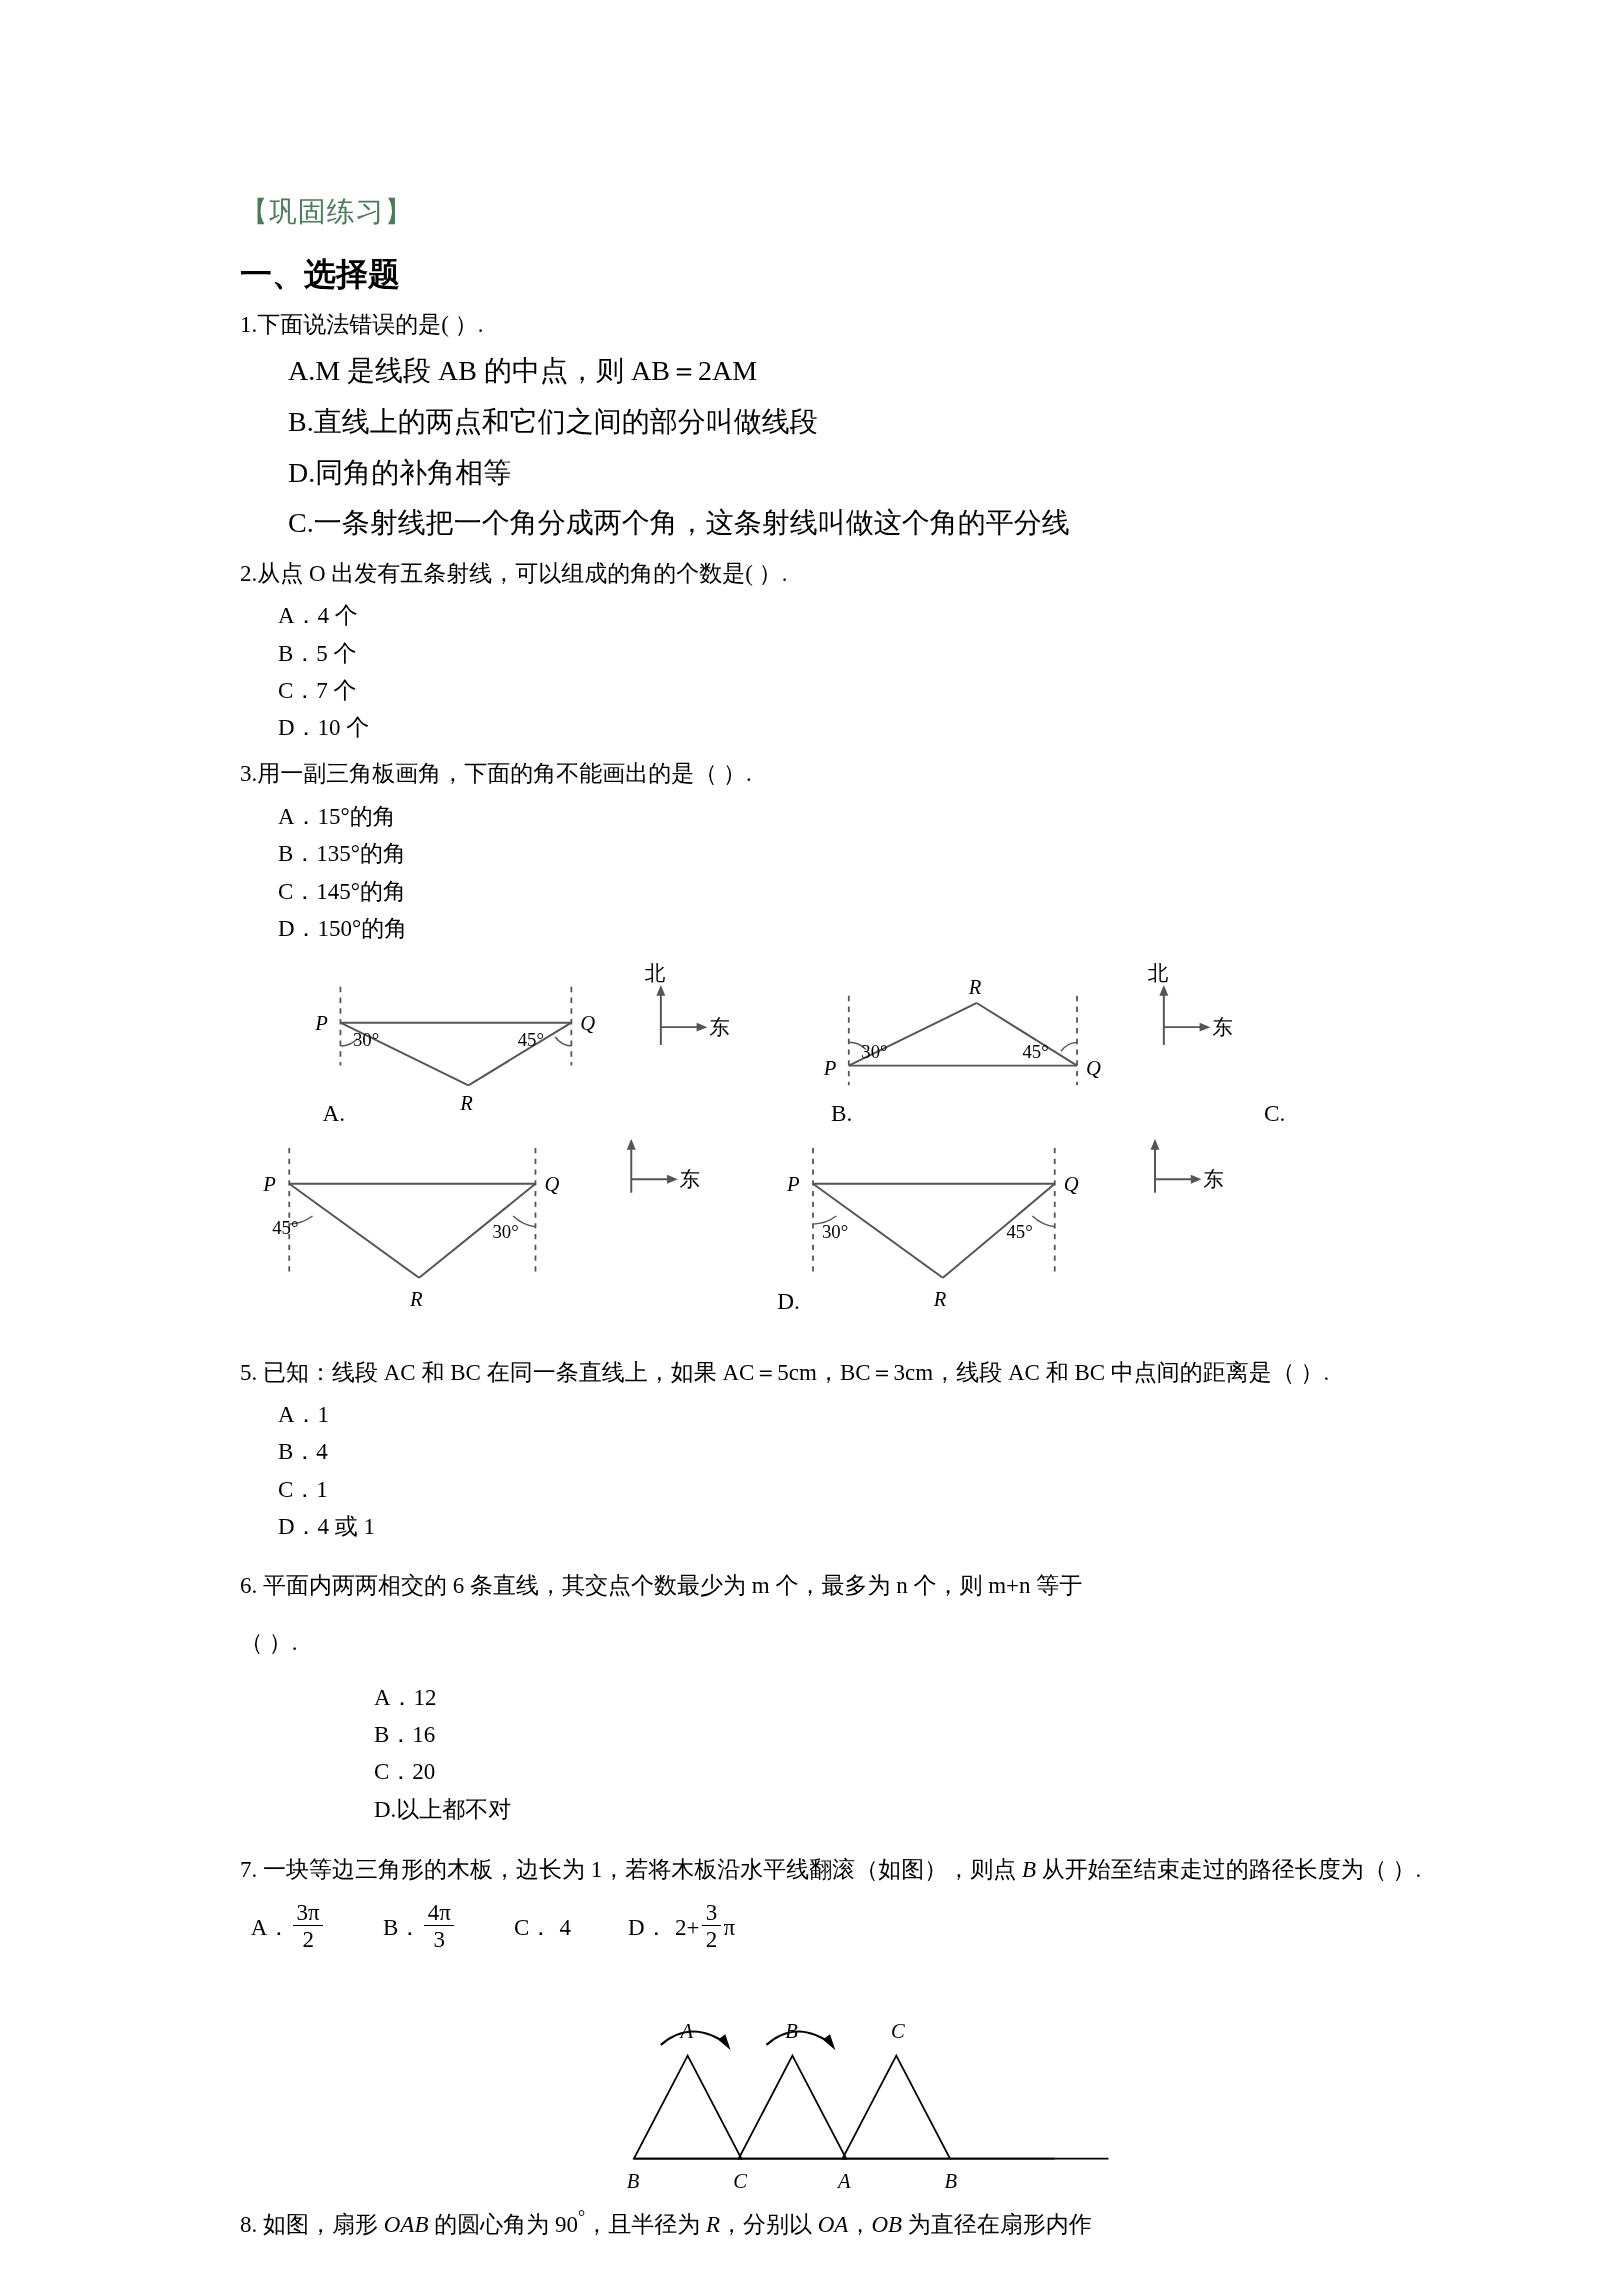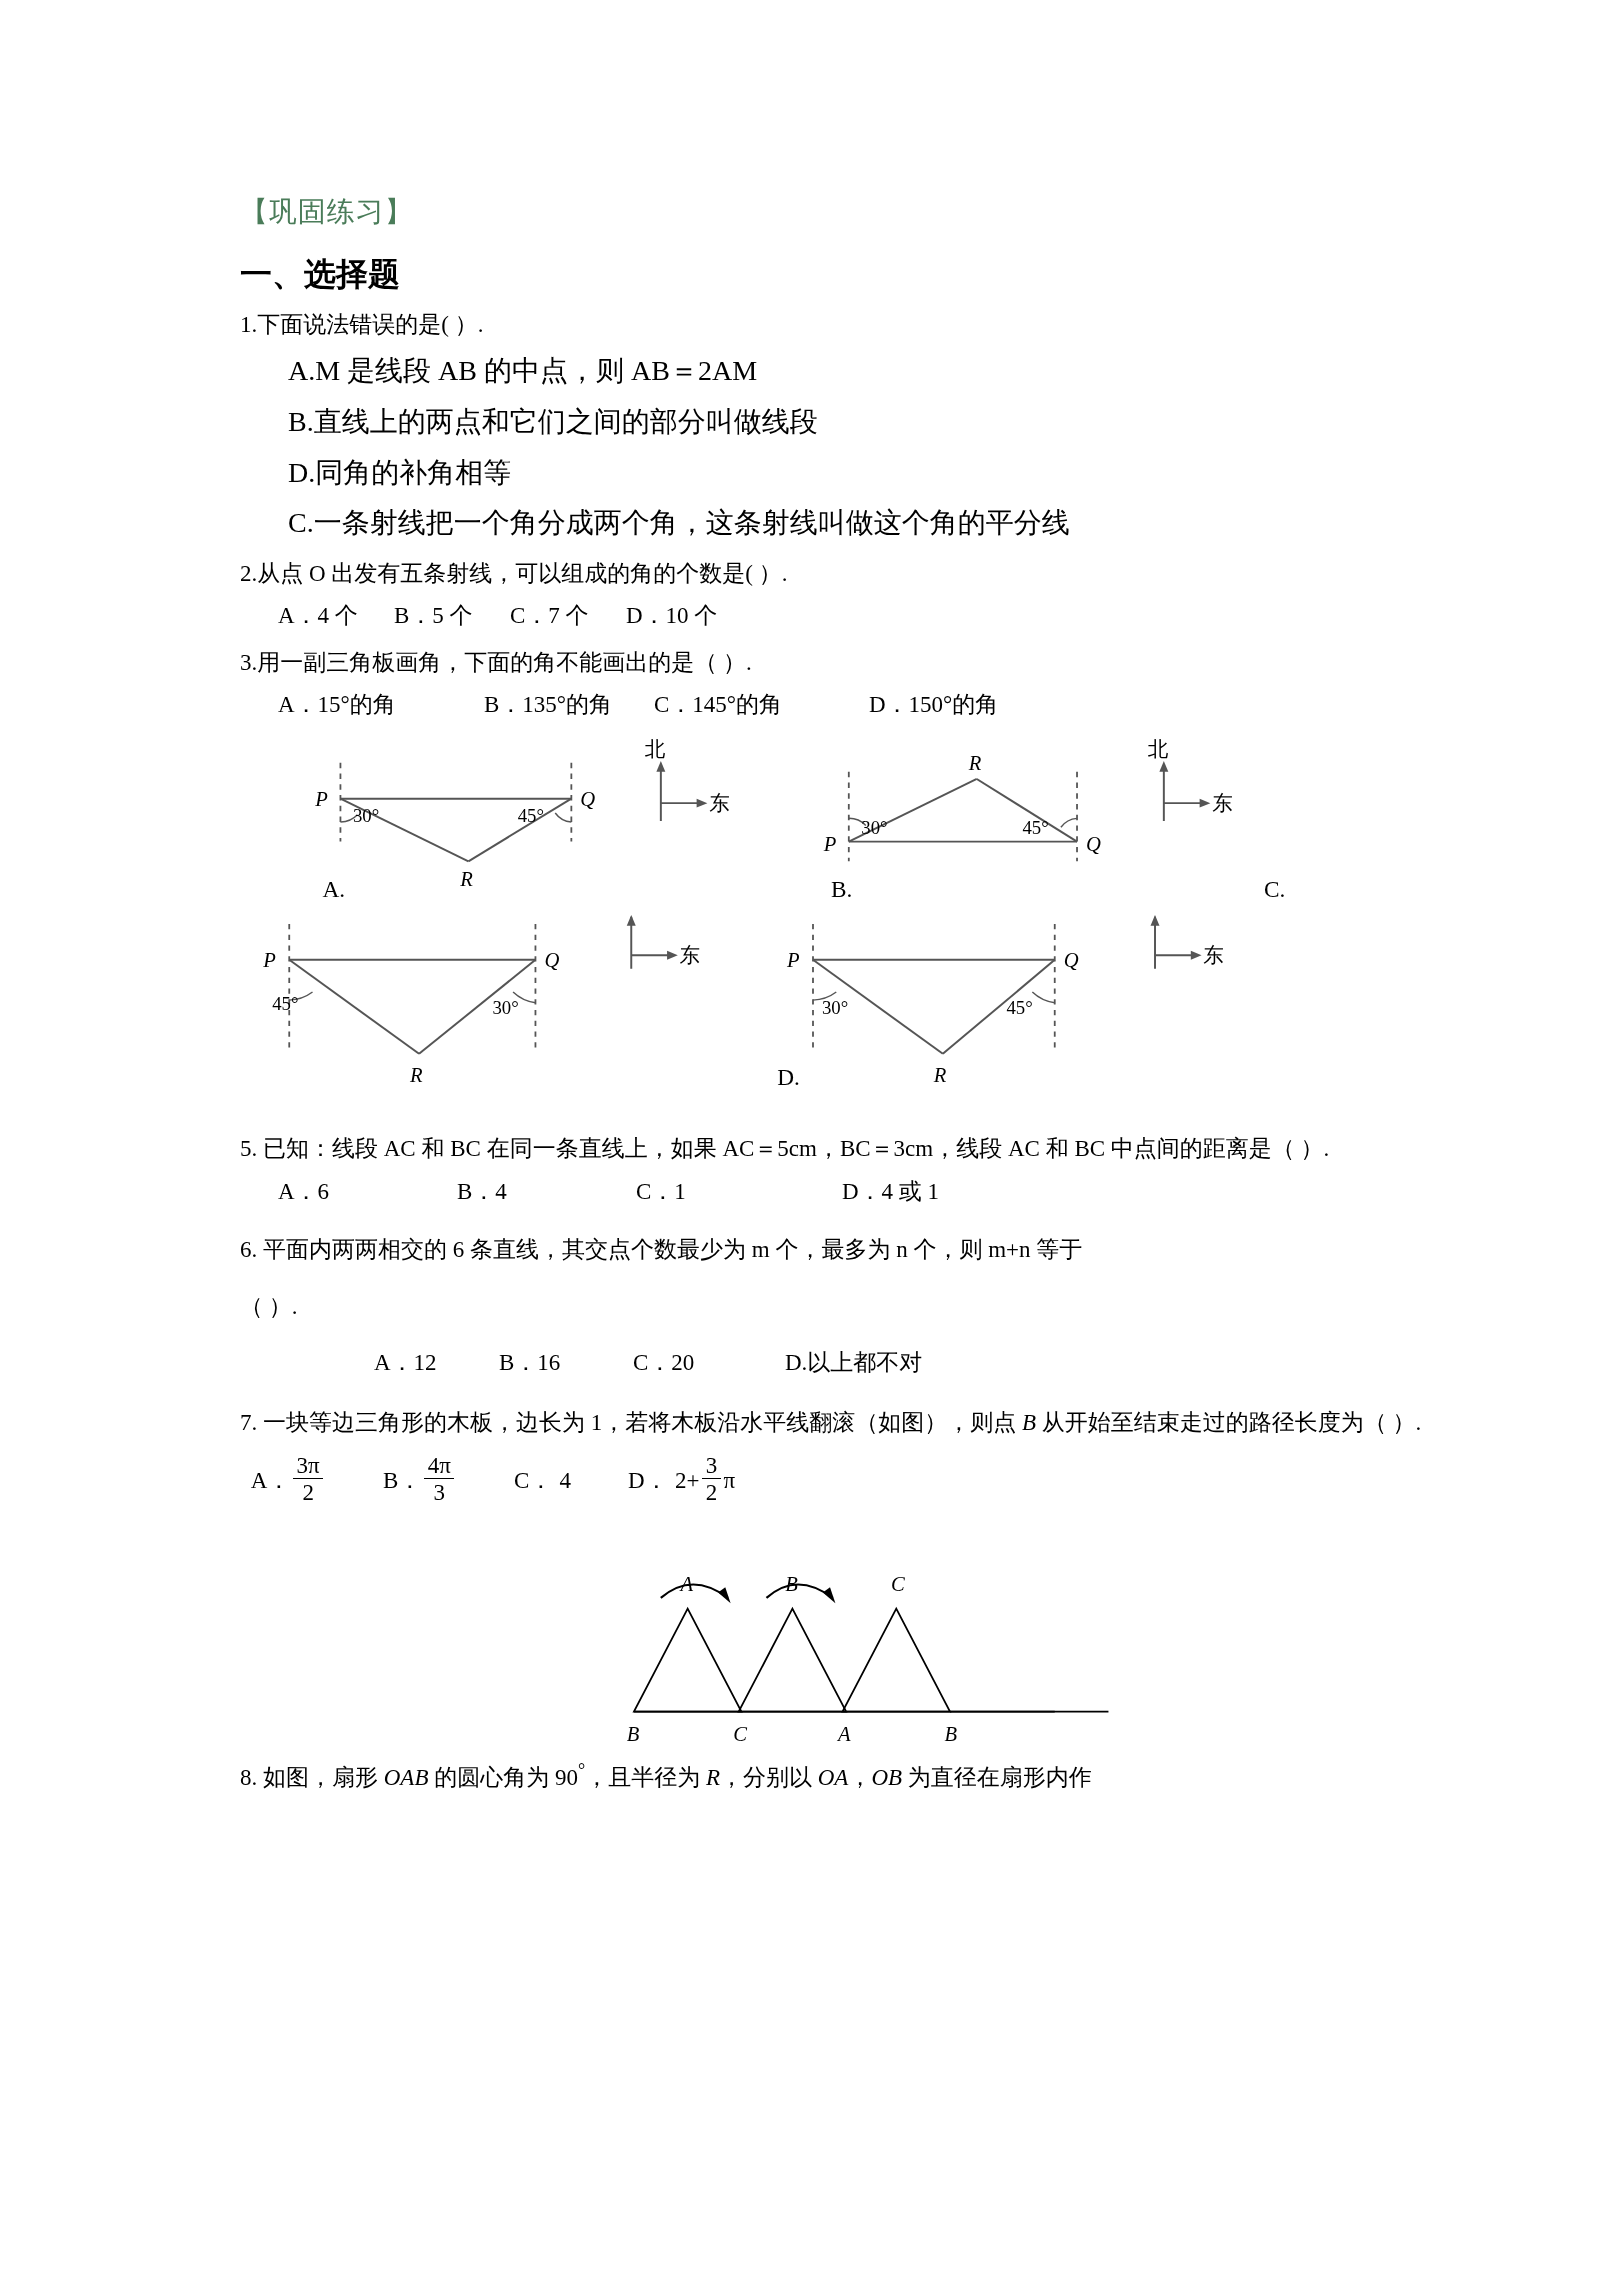--- a/index.html
+++ b/index.html
@@ -43,20 +43,21 @@
   .opt {
     font-size: 28px;
     line-height: 1.62;
     margin: 5.4px 0 0 48px;
   }
   .opt-row {
     font-size: 23px;
     line-height: 1.62;
     margin: 5.4px 0 0 38px;
     display: flex;
+    flex-direction: column;
   }
   .opt-row span {
     display: inline-block;
   }
   .fig-block {
     position: relative;
     margin-top: 12.5px;
   }
   .frac {
     display: inline-flex;
@@ -232,21 +233,21 @@
       <line x1="1022" y1="45" x2="1067" y2="45" stroke="#555" stroke-width="2.2"></line>
       <polygon points="1074,45 1062,40 1062,50" fill="#555"></polygon>
       <text class="svgtext-cn" x="1004" y="-6">北</text>
       <text class="svgtext-cn" x="1076" y="53">东</text>
       <text class="choice-letter" x="600" y="190">D.</text>
     </svg>
   </div>
 
   <div class="q" style="margin-top:9px">5. 已知：线段 AC 和 BC 在同一条直线上，如果 AC＝5cm，BC＝3cm，线段 AC 和 BC 中点间的距离是（        ）.</div>
   <div class="opt-row">
-    <span style="width:179px">A．6</span>
+    <span style="width:179px">A．1</span>
     <span style="width:179px">B．4</span>
     <span style="width:206px">C．1</span>
     <span>D．4 或 1</span>
   </div>
 
   <div class="q" style="margin-top:21.5px">6. 平面内两两相交的 6 条直线，其交点个数最少为 m 个，最多为 n 个，则 m+n 等于</div>
   <div class="q" style="margin-top:19.7px">（        ）.</div>
   <div class="opt-row" style="margin-left:134px;margin-top:18px">
     <span style="width:125px">A．12</span>
     <span style="width:134px">B．16</span>

